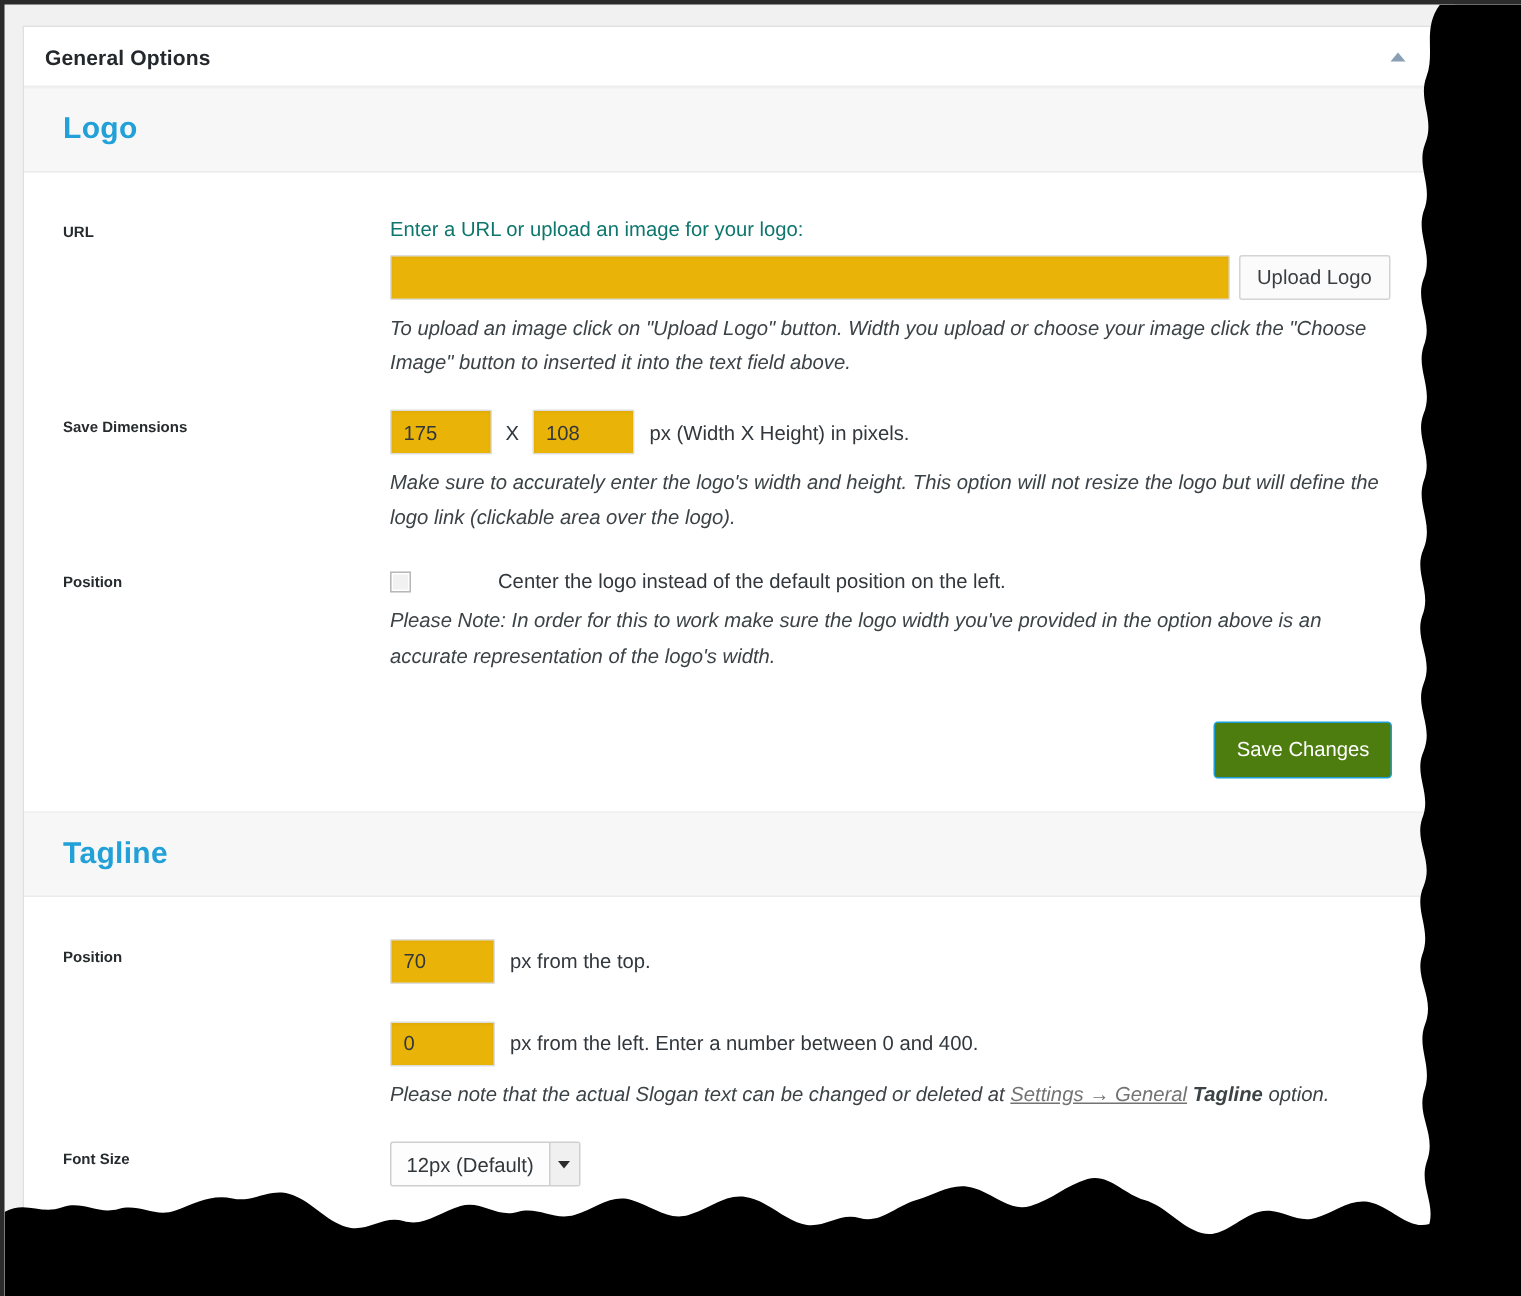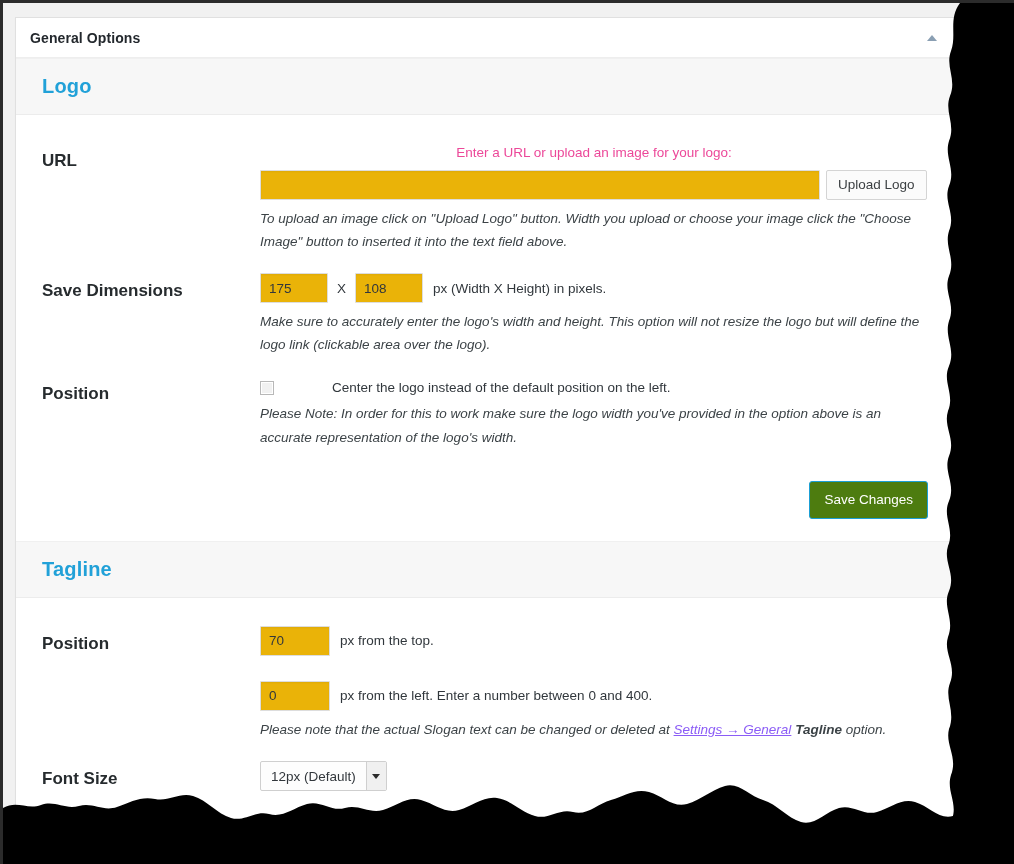--- a/index.html
+++ b/index.html
@@ -78,46 +78,45 @@
   
   .rows { padding: 14px 26px 8px 26px; }
   .row {
     display: flex;
     align-items: flex-start;
     padding: 14px 0 6px 0;
   }
   .row-label {
     width: 218px;
     flex: 0 0 218px;
-    font-size: 17px;
+    font-size: 10px;
     font-weight: bold;
     color: #262b2e;
     padding-top: 6px;
     line-height: 1.4;
   }
   .row-field { flex: 1 1 auto; min-width: 0; }
 
   .lead {
     font-size: 13.5px;
-    color: #ec4899;
+    color: #0f766e;
     margin: 0 0 7px 0;
     line-height: 1.45;
-    text-align: center;
   }
 
   .desc {
     font-size: 13.5px;
     font-style: italic;
     color: #3c4347;
     line-height: 1.72;
     margin: 7px 0 0 0;
     max-width: 690px;
   }
   .desc a {
-    color: #8b5cf6;
+    color: #737373;
     text-decoration: underline;
     font-style: italic;
   }
   .desc b { font-weight: bold; font-style: italic; }
 
   
   input.text {
     font-family: "Liberation Sans", sans-serif;
     font-size: 13.5px;
     color: #32373c;

